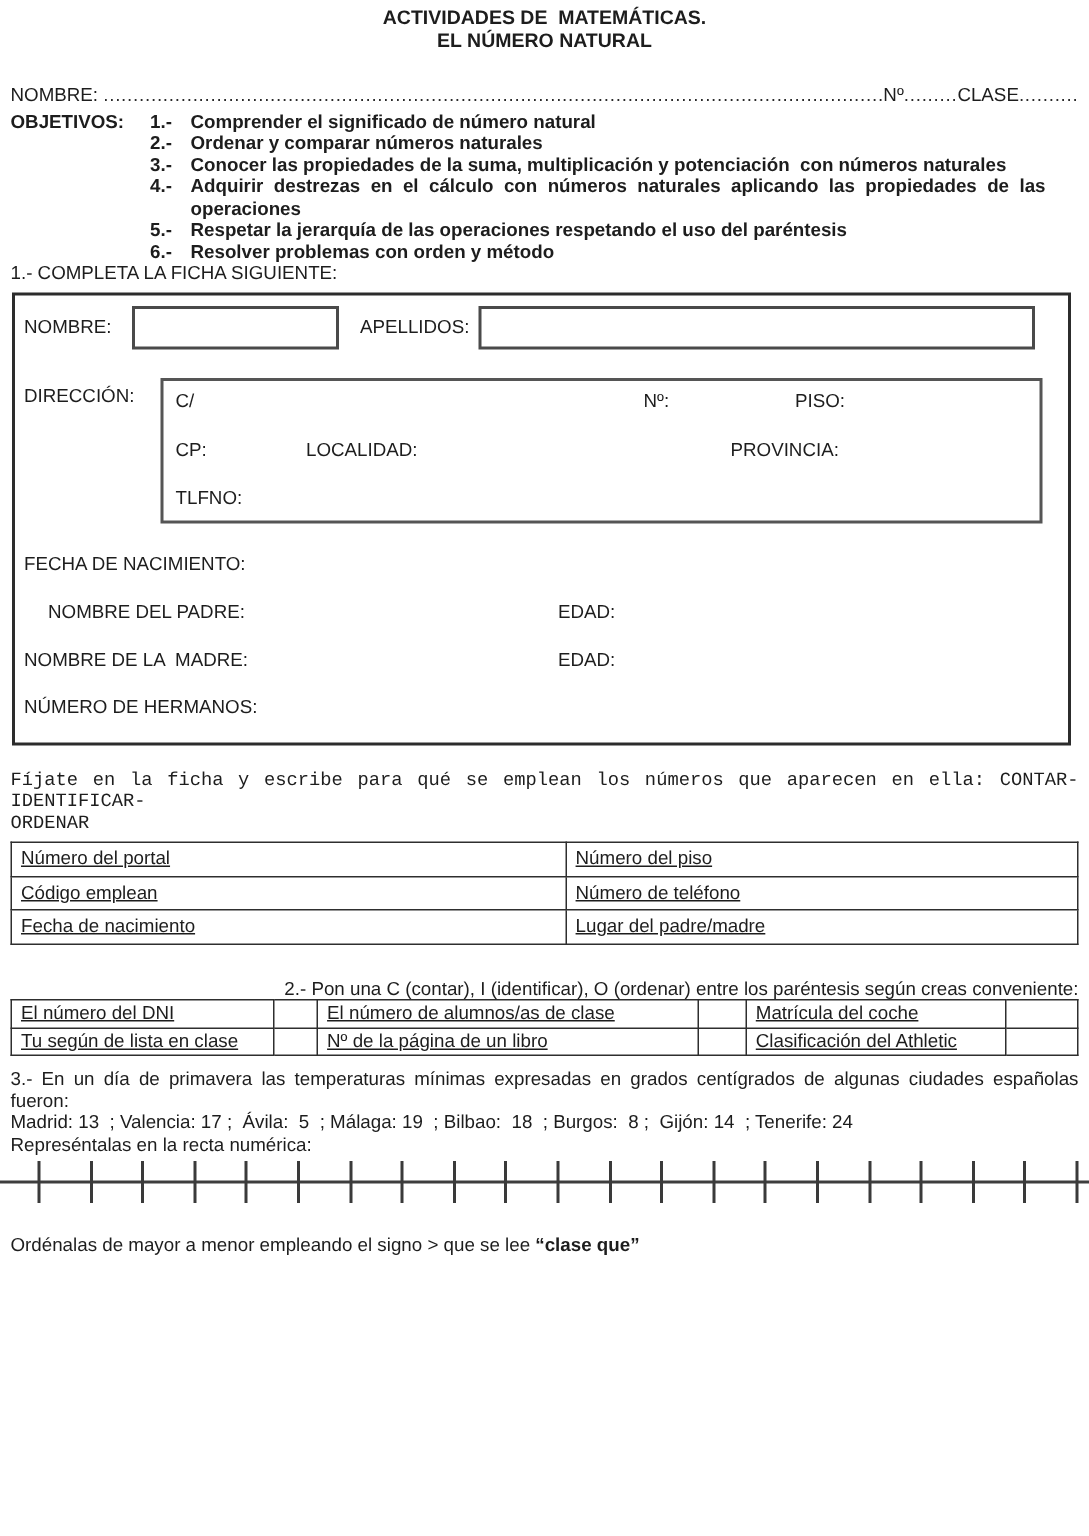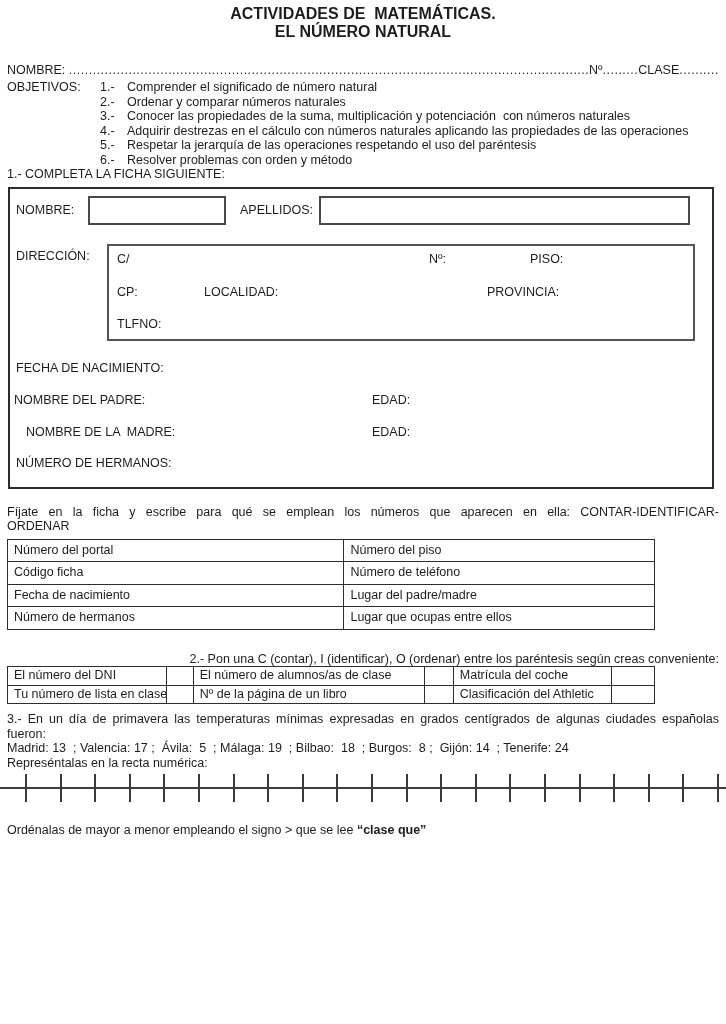--- a/index.html
+++ b/index.html
@@ -7,58 +7,58 @@
     position:relative;
     width:726px;height:1024px;
     box-sizing:border-box;
     padding:5px 7px 0 7px;
     font-family:"Liberation Sans","DejaVu Sans",sans-serif;
     font-size:12.5px;line-height:1.16;color:#1d1d1d;
     background:#ffffff;overflow:hidden;
   }
   .pre{white-space:pre-wrap;}
   
-  .doc-title{text-align:center;font-weight:bold;font-size:16px;line-height:1.12;}
+  .doc-title{text-align:center;font-weight:bold;font-size:13px;line-height:1.12;}
   
   .id-line{display:flex;align-items:baseline;white-space:nowrap;overflow:hidden;margin-top:22px;}
   .id-line .dots-fill{flex:1;overflow:hidden;letter-spacing:.5px;color:#2a2a2a;}
   .id-line .dots-fix{letter-spacing:.5px;color:#2a2a2a;}
   
-  .objetivos{display:flex;margin-top:3px;}
+  .objetivos{display:flex;margin-top:3px;font-weight:bold;}
   .objetivos .obj-label{width:93px;flex:none;}
   .obj-items{width:597px;}
   .obj-item{display:flex;}
   .obj-item .num{width:27px;flex:none;}
   .obj-item .txt{width:570px;text-align:justify;}
   .section-label{margin-top:13px;}
   
   .ficha-box{position:relative;margin-top:5px;margin-left:1px;width:706px;height:302px;
     border:2px solid #2c2c2c;box-sizing:border-box;}
   .fb-row1{position:absolute;left:6px;right:22px;top:7px;display:flex;align-items:center;}
   .fb-row1 .lbl1{width:72px;flex:none;}
   .input-box{height:29px;border:2px solid #4a4a4a;box-sizing:border-box;background:#fff;}
   .nombre-box{width:138px;flex:none;}
   .apellidos-lbl{margin-left:14px;margin-right:6px;flex:none;}
   .apellidos-box{flex:1;}
   .abs{position:absolute;}
   .dir-box{position:absolute;left:97px;top:55px;width:588px;height:97px;
     border:2px solid #555;box-sizing:border-box;background:#fff;}
   
-  table{border-collapse:collapse;width:648px;table-layout:fixed;}
+  table{border-collapse:collapse;width:712px;table-layout:fixed;text-decoration:underline;}
   td{border:1.5px solid #2e2e2e;padding:3px 6px 4px 6px;overflow:hidden;white-space:nowrap;}
   .tabla-usos{margin-top:5px;}
   .tabla-act2 td{padding:1px 6px 2px 6px;}
   .blank-cell{background:#fff;}
   .para{text-align:justify;}
   .jline{display:block;text-align:justify;text-align-last:justify;}
   
   .number-line{position:relative;width:726px;height:30px;margin-left:-7px;margin-top:3px;}
   .number-line .hline{position:absolute;left:0;right:0;top:14px;height:0;border-top:2px solid #3e3e3e;}
   .number-line .tick{position:absolute;top:1px;width:2px;height:28px;background:#3a3a3a;}
-  .mt16{margin-top:16px;}
+  .mt16{margin-top:16px;font-family:Liberation Mono, monospace;}
   .mt13{margin-top:13px;}
   .mt22{margin-top:22px;text-align:right;}
   .mt8{margin-top:8px;}
   .mt20{margin-top:20px;}
   b{font-weight:bold;}
 </style>
 </head>
 <body>
 
 <div class="page">
@@ -123,23 +123,23 @@
       <span class="abs" style="left:8px;top:6px;">C/</span>
       <span class="abs" style="left:320px;top:6px;">Nº:</span>
       <span class="abs" style="left:421px;top:6px;">PISO:</span>
       <span class="abs" style="left:8px;top:39px;">CP:</span>
       <span class="abs" style="left:95px;top:39px;">LOCALIDAD:</span>
       <span class="abs" style="left:378px;top:39px;">PROVINCIA:</span>
       <span class="abs" style="left:8px;top:71px;">TLFNO:</span>
     </div>
 
     <span class="abs" style="left:6px;top:172px;">FECHA DE NACIMIENTO:</span>
-    <span class="abs" style="left:4px;top:204px;">NOMBRE DEL PADRE:</span>
+    <span class="abs" style="left:22px;top:204px;">NOMBRE DEL PADRE:</span>
     <span class="abs" style="left:362px;top:204px;">EDAD:</span>
-    <span class="abs pre" style="left:16px;top:236px;">NOMBRE DE LA  MADRE:</span>
+    <span class="abs pre" style="left:6px;top:236px;">NOMBRE DE LA  MADRE:</span>
     <span class="abs" style="left:362px;top:236px;">EDAD:</span>
     <span class="abs" style="left:6px;top:267px;">NÚMERO DE HERMANOS:</span>
   </div>
 
 
   <div class="mt16">
     <span class="jline">Fíjate en la ficha y escribe para qué se emplean los números que aparecen en ella: CONTAR-IDENTIFICAR-</span>
     <span>ORDENAR</span>
   </div>
 
@@ -147,30 +147,26 @@
     <colgroup>
         <col style="width:52%">
         <col style="width:48%">
       </colgroup>
     <tbody>
         <tr>
           <td>Número del portal</td>
           <td>Número del piso</td>
         </tr>
     <tr>
-          <td>Código ficha</td>
+          <td>Código emplean</td>
           <td>Número de teléfono</td>
         </tr>
     <tr>
           <td>Fecha de nacimiento</td>
           <td>Lugar del padre/madre</td>
-        </tr>
-    <tr>
-          <td>Número de hermanos</td>
-          <td>Lugar que ocupas entre ellos</td>
         </tr>
   </tbody>
     </table>
 
   <div class="mt22">2.- Pon una C (contar), I (identificar), O (ordenar) entre los paréntesis según creas conveniente:</div>
   <table class="tabla-act2">
     <colgroup>
         <col style="width:24.6%">
         <col style="width:4.1%">
         <col style="width:35.7%">
@@ -181,21 +177,21 @@
     <tbody>
         <tr>
       <td>El número del DNI</td>
       <td class="blank-cell"></td>
       <td>El número de alumnos/as de clase</td>
       <td class="blank-cell"></td>
       <td>Matrícula del coche</td>
       <td class="blank-cell"></td>
     </tr>
     <tr>
-      <td>Tu número de lista en clase</td>
+      <td>Tu según de lista en clase</td>
       <td class="blank-cell"></td>
       <td>Nº de la página de un libro</td>
       <td class="blank-cell"></td>
       <td>Clasificación del Athletic</td>
       <td class="blank-cell"></td>
     </tr>
   </tbody>
     </table>
 
   <div class="para mt8">3.- En un día de primavera las temperaturas mínimas expresadas en grados centígrados de algunas ciudades españolas fueron:</div>

